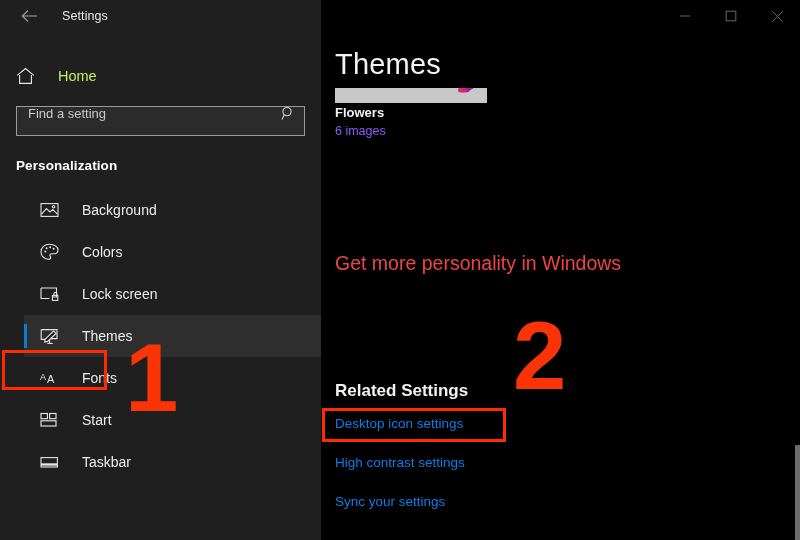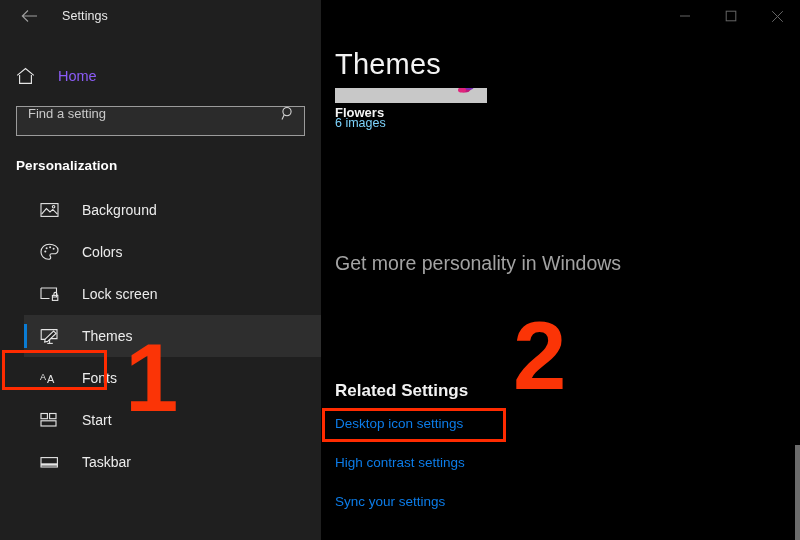--- a/index.html
+++ b/index.html
@@ -60,21 +60,21 @@
     align-items: center;
     height: 40px;
     margin-top: 24px;
     padding-left: 16px;
     cursor: default;
   }
   #home-row .ic { width: 26px; color: #e6e6e6; display:flex; align-items:center; }
   #home-label {
     margin-left: 16px;
     font-size: 14.5px;
-    color: #8b5cf6;
+    color: #bef264;
     text-align: right;
   }
 
   
   #search-wrap {
     margin: 10px 0 0 16px;
     width: 289px;
     height: 30px;
     border: 1px solid #9b9b9b;
     background: #2b2b2b;
@@ -178,30 +178,30 @@
   }
   #theme-name {
     position: absolute;
     left: 14px; top: 105px;
     font-size: 13px;
     font-weight: bold;
     color: #f3f3f3;
   }
   #theme-count {
     position: absolute;
-    left: 14px; top: 116px;
+    left: 14px; top: 124px;
     font-size: 12.5px;
-    color: #7dd3fc;
+    color: #8b5cf6;
   }
 
   #promo-heading {
     position: absolute;
     left: 14px; top: 252px;
     font-size: 19.5px;
-    color: #a3a3a3;
+    color: #ef4444;
   }
   #promo-body {
     position: absolute;
     left: 14px; top: 289px;
     width: 400px;
     font-size: 13px;
     line-height: 21px;
     color: #b6b6b6;
   }
 

